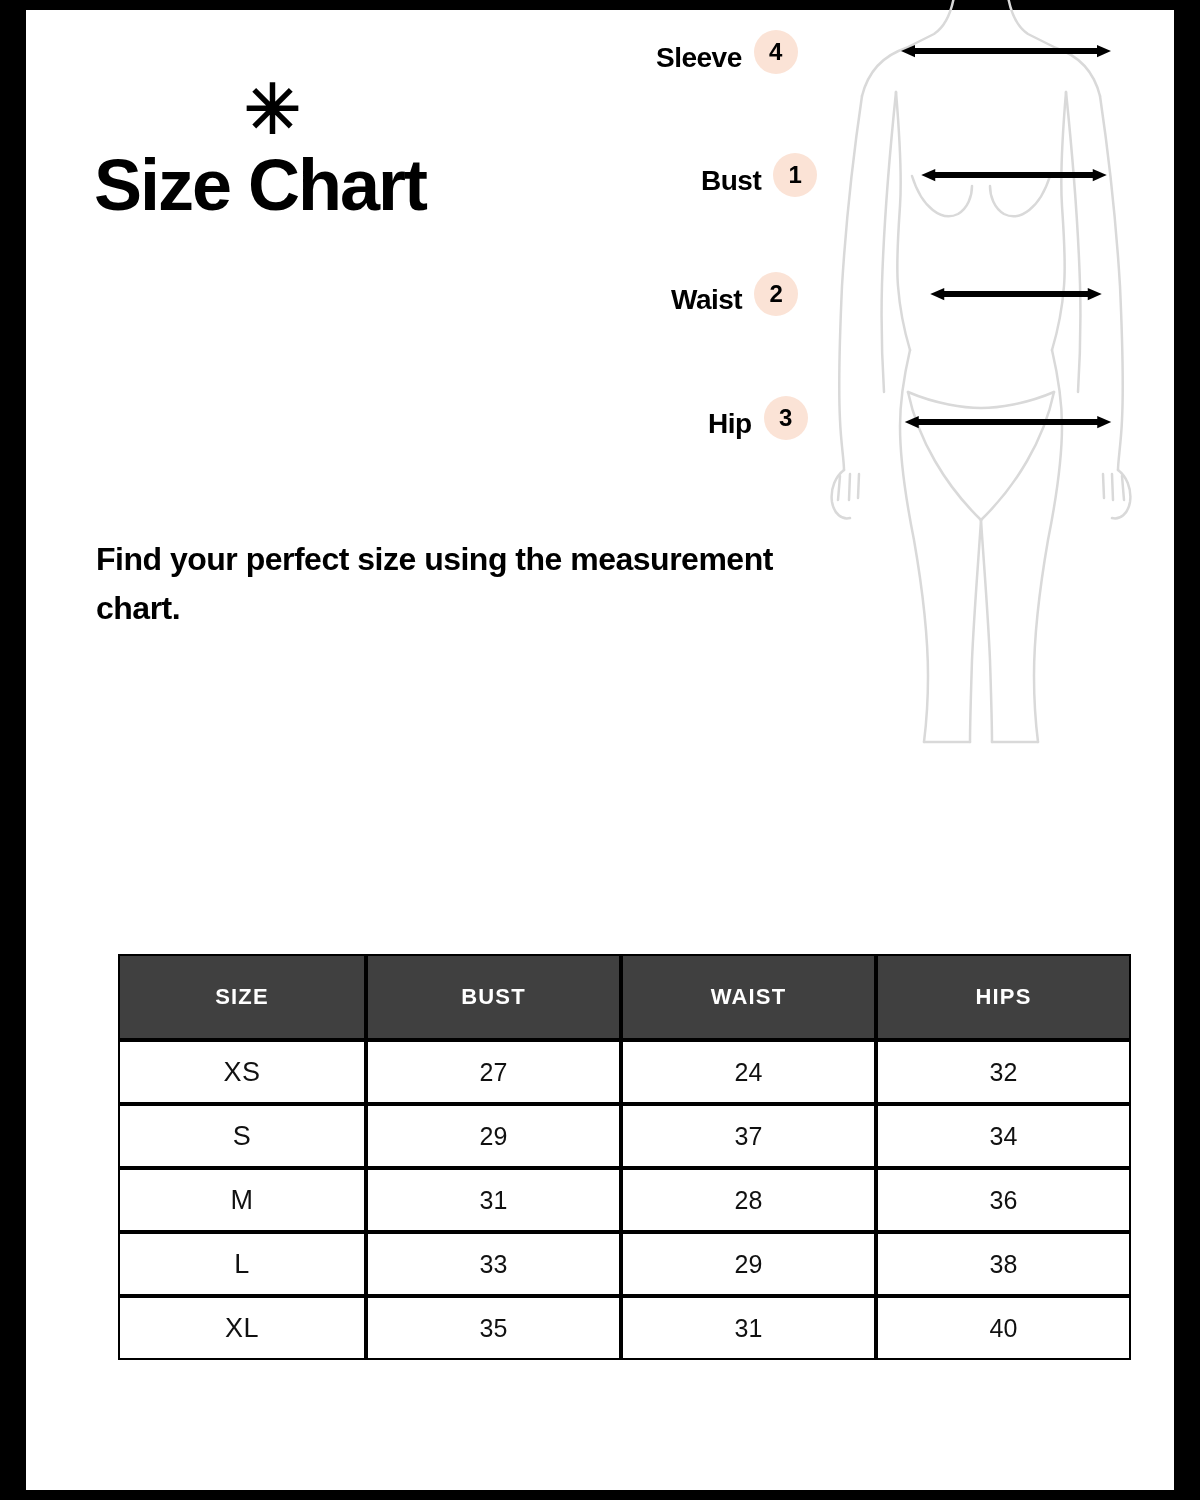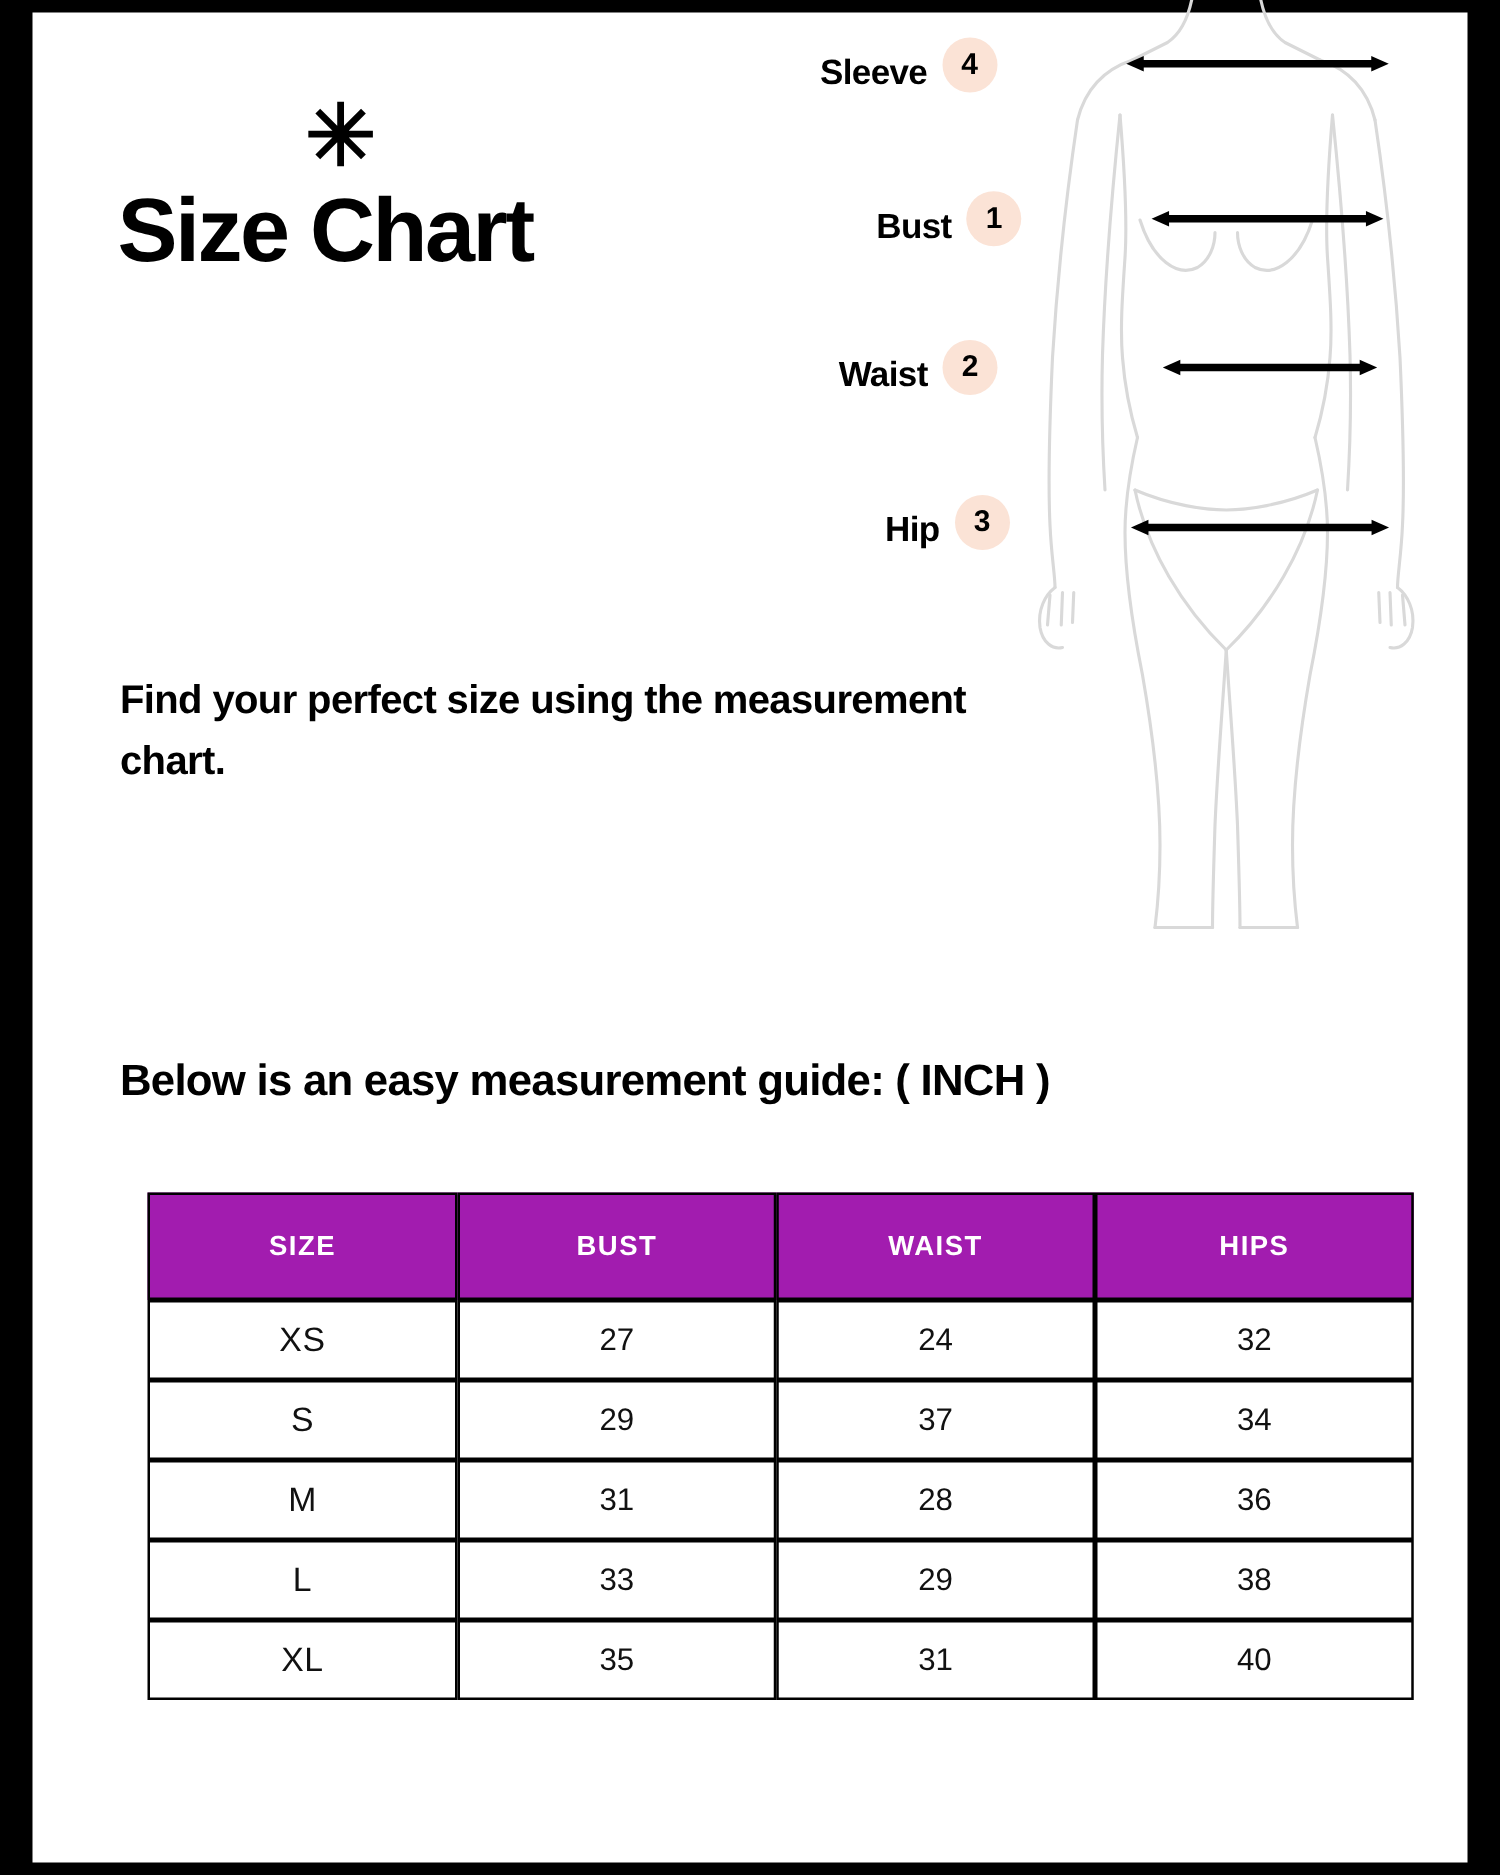--- a/index.html
+++ b/index.html
@@ -125,21 +125,21 @@
     width: 1013px;
     border-collapse: separate;
     border-spacing: 0;
   }
   .table th, .table td {
     box-sizing: border-box;
     text-align: center;
     vertical-align: middle;
   }
   .table thead th {
-    background: #a21caf;
+    background: #404040;
     color: #fff;
     font-size: 22px;
     font-weight: 700;
     letter-spacing: 1.2px;
     height: 86px;
     border: 2px solid #000;
   }
   .table tbody td {
     height: 64px;
     border: 2px solid #000;
@@ -162,21 +162,20 @@
 
 <div class="page">
 
   <div class="title-block">
     <div class="asterisk">✳</div>
     <h1 class="title">Size Chart</h1>
   </div>
 
   <div class="subtitle">Find your perfect size using the measurement chart.</div>
 
-  <div class="guide-line">Below is an easy measurement guide: ( INCH )</div>
 
   <div class="figure-area">
 
     <svg class="figure-svg" width="370" height="770" viewBox="0 0 370 770">
       <g fill="none" stroke="#d9d9d9" stroke-width="2.5" stroke-linecap="round" stroke-linejoin="round">
 
         <path d="M160 -20 C158 10 150 26 138 34 L110 48"></path>
         <path d="M210 -20 C212 10 220 26 232 34 L260 48"></path>
 
         <path d="M110 48 C86 56 72 72 66 96"></path>

